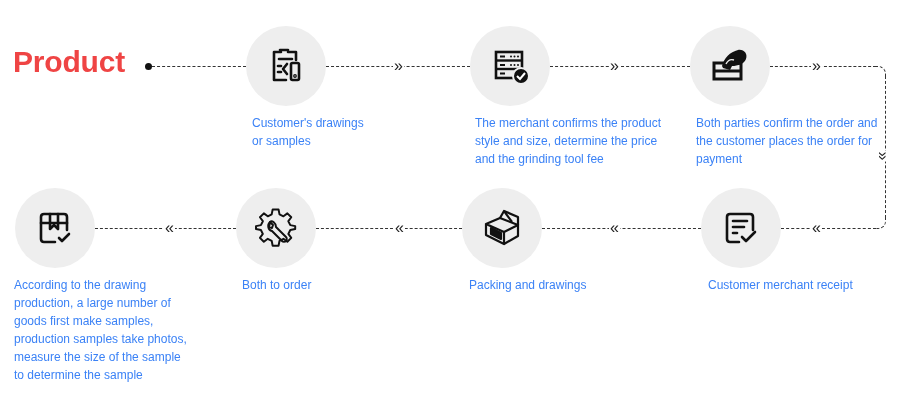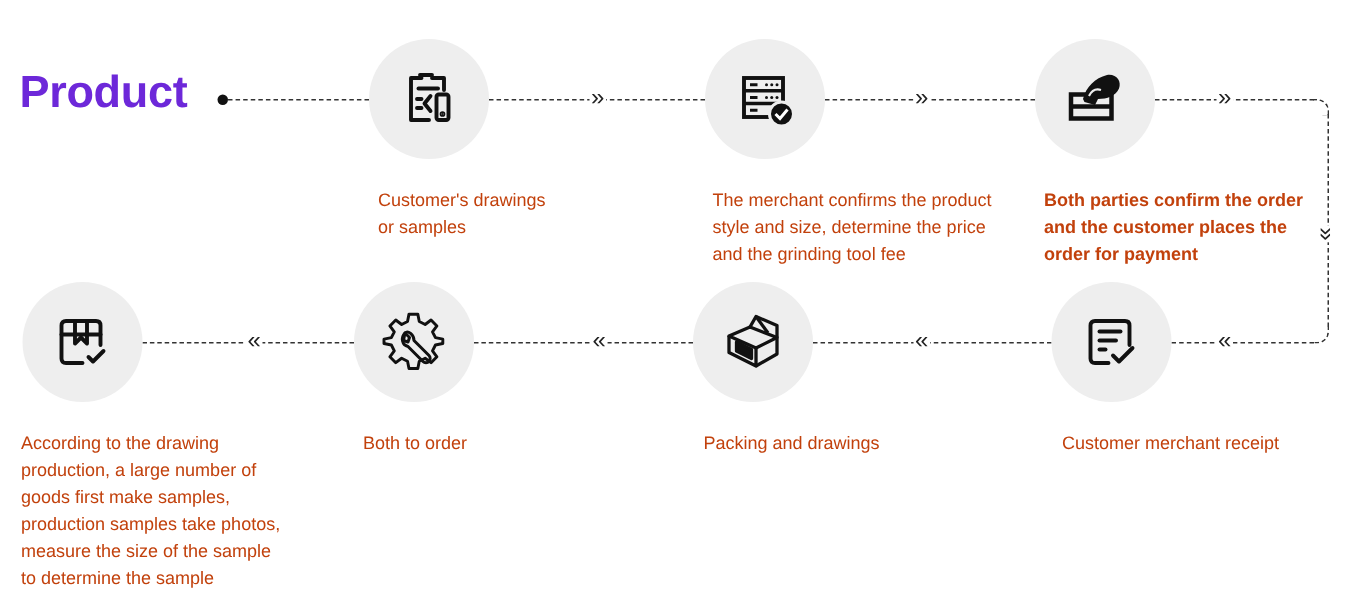--- a/index.html
+++ b/index.html
@@ -1,20 +1,20 @@
 <!DOCTYPE html>
 <html><head>
 <meta charset="utf-8">
 <style>
   html, body { margin:0; padding:0; background:#ffffff; }
   body { width:900px; height:400px; position:relative; overflow:hidden; font-family:"Liberation Sans", sans-serif; }
-  .title { position:absolute; left:13px; top:46px; color:#6d28d9; font-weight:bold; font-size:30px; line-height:32px; letter-spacing:-0.2px; }
+  .title { position:absolute; left:13px; top:46px; color:#ef4444; font-weight:bold; font-size:30px; line-height:32px; letter-spacing:-0.2px; }
   .circle { position:absolute; width:80px; height:80px; border-radius:50%; background:#eeeeee; display:flex; align-items:center; justify-content:center; }
   .circle svg { width:40px; height:40px; }
-  .label { position:absolute; font-size:12px; line-height:18px; color:#c2410c;margin-top:10px; }
+  .label { position:absolute; font-size:12px; line-height:18px; color:#3b82f6; }
   .dot { position:absolute; width:7px; height:7px; border-radius:50%; background:#111; }
   .hline { position:absolute; height:0; border-top:1px dashed #333; }
   .vline { position:absolute; width:0; border-left:1px dashed #333; }
   .arrow { position:absolute; font-size:16px; line-height:16px; color:#222; background:#fff; padding:0 1px; }
   .corner { position:absolute; width:10px; height:10px; border:1px dashed #333; }
   svg { overflow:visible; }
 </style>
 </head>
 <body>
 
@@ -83,21 +83,21 @@
 <div class="label" style="left:475px;top:114px;width:190px;">The merchant confirms the product style and size, determine the price and the grinding tool fee</div>
 
 <div class="circle" style="left:690px;top:26px;">
   <svg viewBox="0 0 40 40">
     <rect x="4" y="17" width="27" height="16" fill="none" stroke="#111" stroke-width="3"></rect>
     <line x1="4" y1="25" x2="31" y2="25" stroke="#111" stroke-width="3"></line>
     <path d="M12 20 C14 12 20 6 28 4 C34 3 38 8 36 13 C34 18 28 20 22 20 L20 24 L13 22 Z" fill="#111"></path>
     <path d="M16 18 C18 14 21 13 24 14" fill="none" stroke="#eeeeee" stroke-width="1.4"></path>
   </svg>
 </div>
-<div class="label" style="left:696px;top:114px;width:185px;font-weight:bold;">Both parties confirm the order and the customer places the order for payment</div>
+<div class="label" style="left:696px;top:114px;width:185px;">Both parties confirm the order and the customer places the order for payment</div>
 
 <div class="circle" style="left:701px;top:188px;">
   <svg viewBox="0 0 40 40" fill="none" stroke="#111" stroke-width="2.6" stroke-linecap="round" stroke-linejoin="round">
     <path d="M18 34 H9 C7 34 6 33 6 31 V9 C6 7 7 6 9 6 H29 C31 6 32 7 32 9 V22"></path>
     <path d="M12 13 H26"></path>
       <path d="M12 19 H23"></path>
       <path d="M12 25 H16"></path>
     <path d="M21 29 L25 33 L34 24"></path>
   </svg>
 </div>

